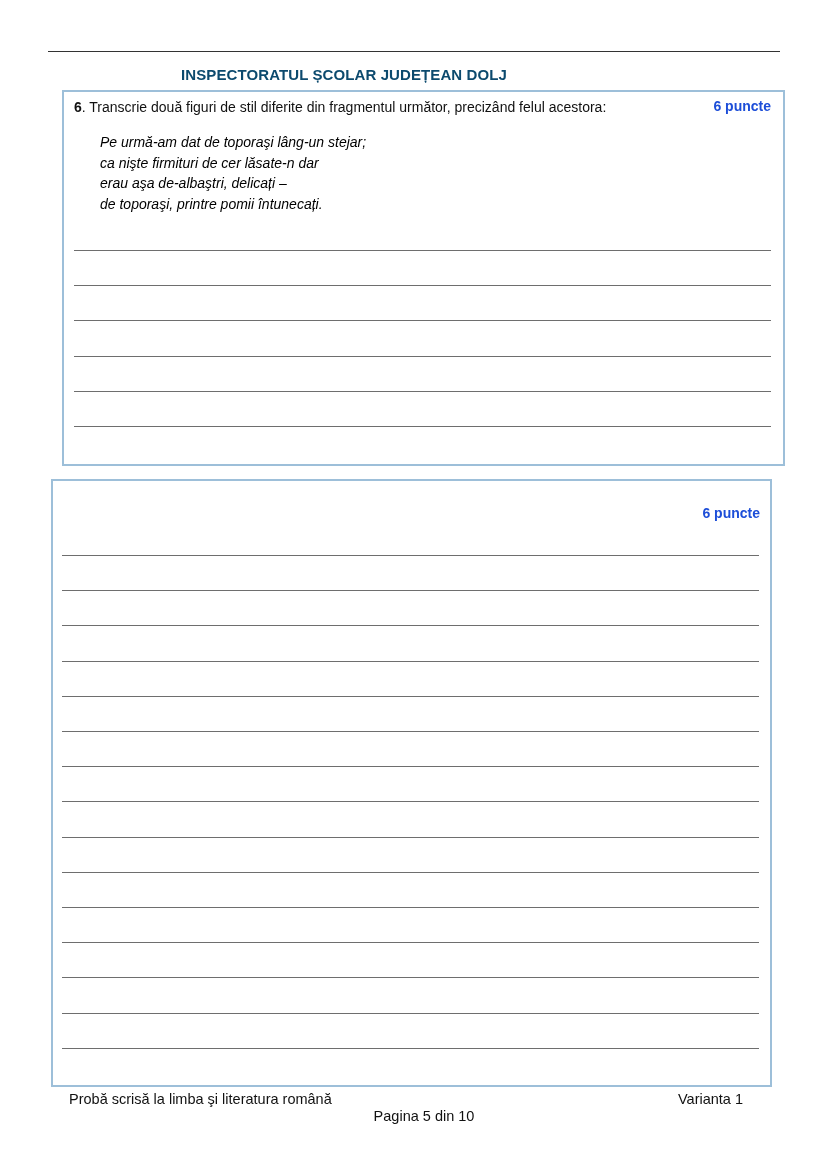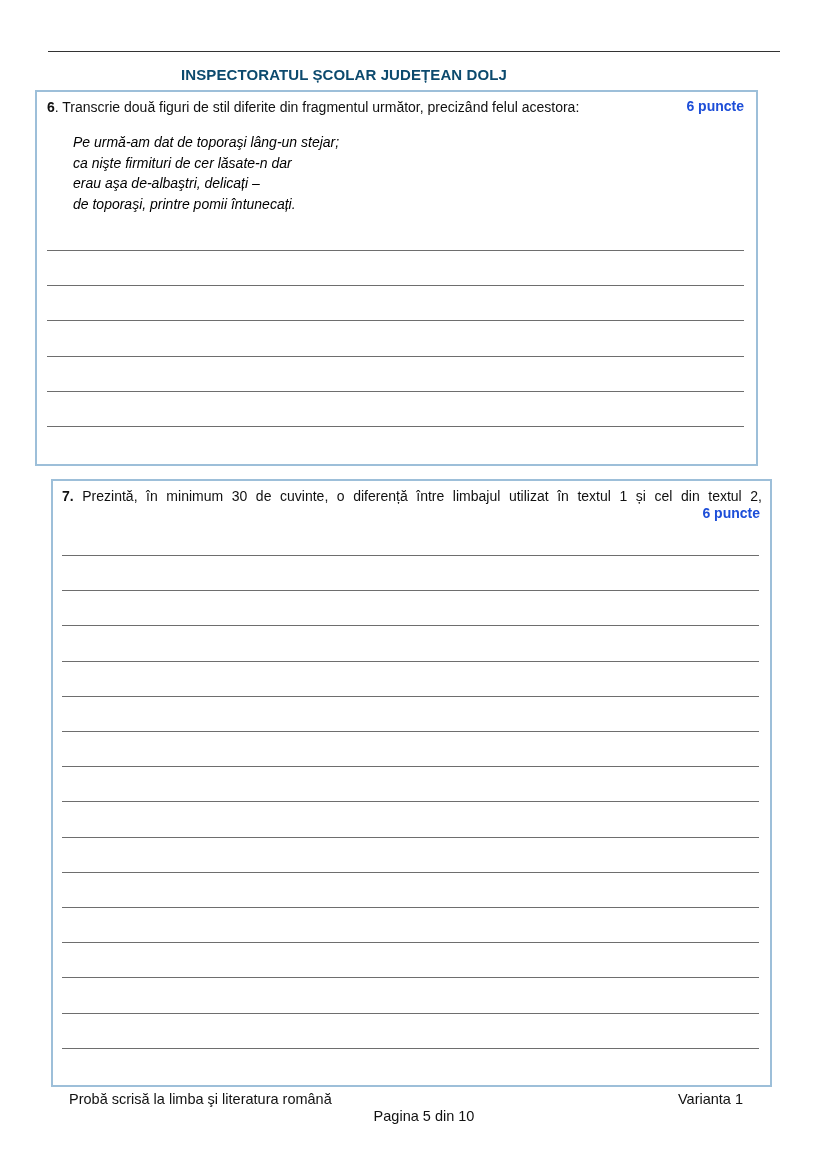--- a/index.html
+++ b/index.html
@@ -12,21 +12,21 @@
       font-weight: bold; font-size: 15px; letter-spacing: 0.1px; color: #0c4a6e; margin-top: 44px;
     }
     .header-rule {
       position: absolute; top: 51px; left: 48px; width: 732px; height: 0;
       border-top: 1.5px solid #333;
     }
     .qbox {
       position: absolute; box-sizing: border-box;
       border: 2px solid #9dbfd9; background: #fff;
     }
-    #box6 { top: 90px; left: 35px; width: 723px; height: 376px; }
+    #box6 { top: 90px; left: 62px; width: 723px; height: 376px; }
     #box7 { top: 479px; left: 51px; width: 721px; height: 608px; }
     .qtext {
       position: absolute; font-size: 14px; line-height: 18px; color: #111;
     }
     .qnum { font-weight: bold; }
     .points {
       position: absolute; font-weight: bold; font-size: 14px; color: #1d4ed8;
     }
     .poem {
       position: absolute; left: 36px; top: 40px; font-style: italic;
@@ -66,21 +66,20 @@
       <div class="ans-line" style="top: 158px; left: 10px; width: 697px;"></div>
       <div class="ans-line" style="top: 193.2px; left: 10px; width: 697px;"></div>
       <div class="ans-line" style="top: 228.4px; left: 10px; width: 697px;"></div>
       <div class="ans-line" style="top: 263.6px; left: 10px; width: 697px;"></div>
       <div class="ans-line" style="top: 298.8px; left: 10px; width: 697px;"></div>
       <div class="ans-line" style="top: 334px; left: 10px; width: 697px;"></div>
     </div>
 </div>
 
 <div class="qbox" id="box7">
-  <div class="qtext" style="left:9px; top:6px; width:700px; text-align:justify; text-align-last:justify;"><span class="qnum">7.</span><span> Prezintă, în minimum 30 de cuvinte, o diferență între limbajul utilizat în textul 1 și cel din textul 2,</span></div>
   <div class="points" style="right:10px; top:24px;">6 puncte</div>
   <div id="lines7">
       <div class="ans-line" style="top: 74px; left: 9px; width: 697px;"></div>
       <div class="ans-line" style="top: 109.2px; left: 9px; width: 697px;"></div>
       <div class="ans-line" style="top: 144.4px; left: 9px; width: 697px;"></div>
       <div class="ans-line" style="top: 179.6px; left: 9px; width: 697px;"></div>
       <div class="ans-line" style="top: 214.8px; left: 9px; width: 697px;"></div>
       <div class="ans-line" style="top: 250px; left: 9px; width: 697px;"></div>
       <div class="ans-line" style="top: 285.2px; left: 9px; width: 697px;"></div>
       <div class="ans-line" style="top: 320.4px; left: 9px; width: 697px;"></div>

